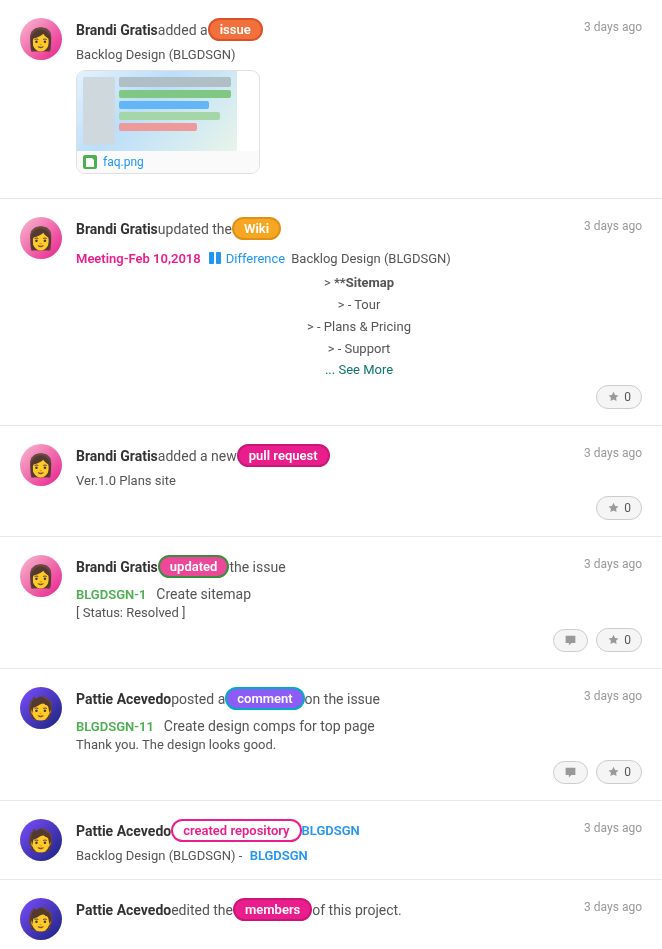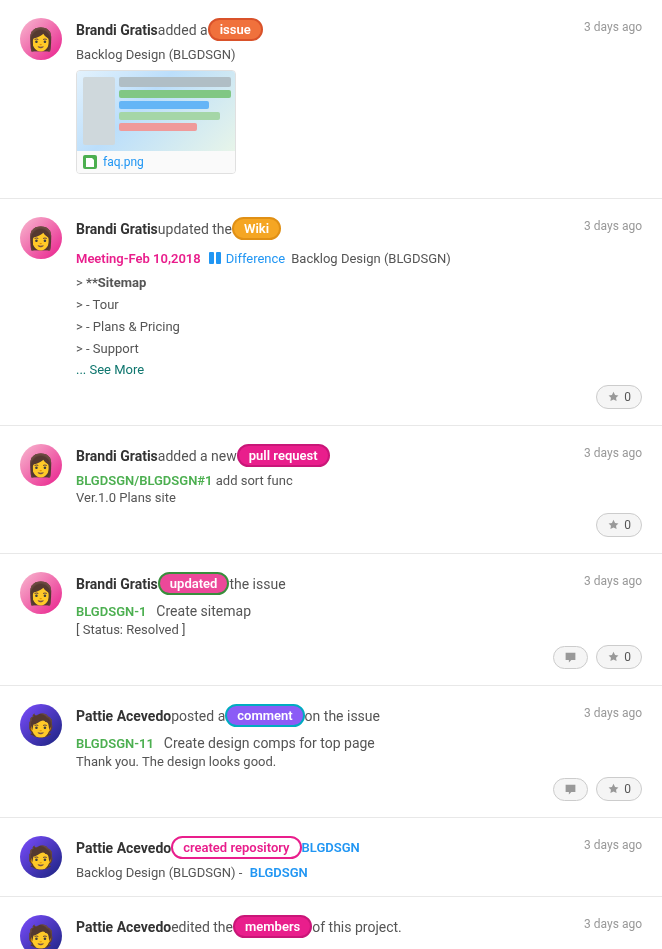--- a/index.html
+++ b/index.html
@@ -104,20 +104,21 @@
       text-decoration: none;
       cursor: pointer;
     }
     .sub-text {
       font-size: 13px;
       color: #555;
       margin-top: 2px;
     }
     .wiki-content {
       margin-top: 10px;
+      text-align: center;
     }
     .wiki-meta {
       display: flex;
       align-items: center;
       gap: 6px;
       margin-bottom: 6px;
     }
     .wiki-date {
       color: #e91e8c;
       font-size: 13px;
@@ -155,23 +156,23 @@
     .see-more {
       color: #0f766e;
       font-size: 13px;
       cursor: pointer;
       margin-top: 2px;
       display: block;
     }
     .file-preview {
       margin: 8px 0;
       border: 1px solid #e0e0e0;
-      border-radius: 4px;
+      border-radius: 9px;
       overflow: hidden;
-      width: 160px;
+      width: 184px;
     }
     .file-preview-img {
       width: 160px;
       height: 80px;
       background: linear-gradient(135deg, #e3f2fd 0%, #bbdefb 40%, #e8f5e9 100%);
       position: relative;
       overflow: hidden;
     }
     .file-name-row {
       display: flex;
@@ -350,25 +351,20 @@
 <div class="activity-item">
   <div class="avatar avatar-brandi-1">
     <span style="font-size:22px;">👩</span>
   </div>
   <div class="content">
     <div class="header-line">
       <span class="username">Brandi Gratis</span>
       <span class="action-text">added a new</span>
       <span class="badge badge-pull-request">pull request</span>
     </div>
-    <div class="pr-title">
-      <span>BLGDSGN/BLGDSGN#1</span>
-      <span style="color:#555; font-weight:400;"> </span>
-      <span style="color:#555; font-weight:400; font-size:13px;">add sort func</span>
-    </div>
     <div class="pr-desc">Ver.1.0 Plans site</div>
     <div class="actions-row" style="justify-content:flex-end; margin-top:8px;">
       <div class="star-btn">
         <svg viewBox="0 0 16 16">
             <path d="M8 1l1.9 3.8 4.2.6-3 2.9.7 4.1L8 10.4l-3.8 2 .7-4.1-3-2.9 4.2-.6z"></path>
           </svg>
         <span>0</span>
       </div>
     </div>
   </div>

